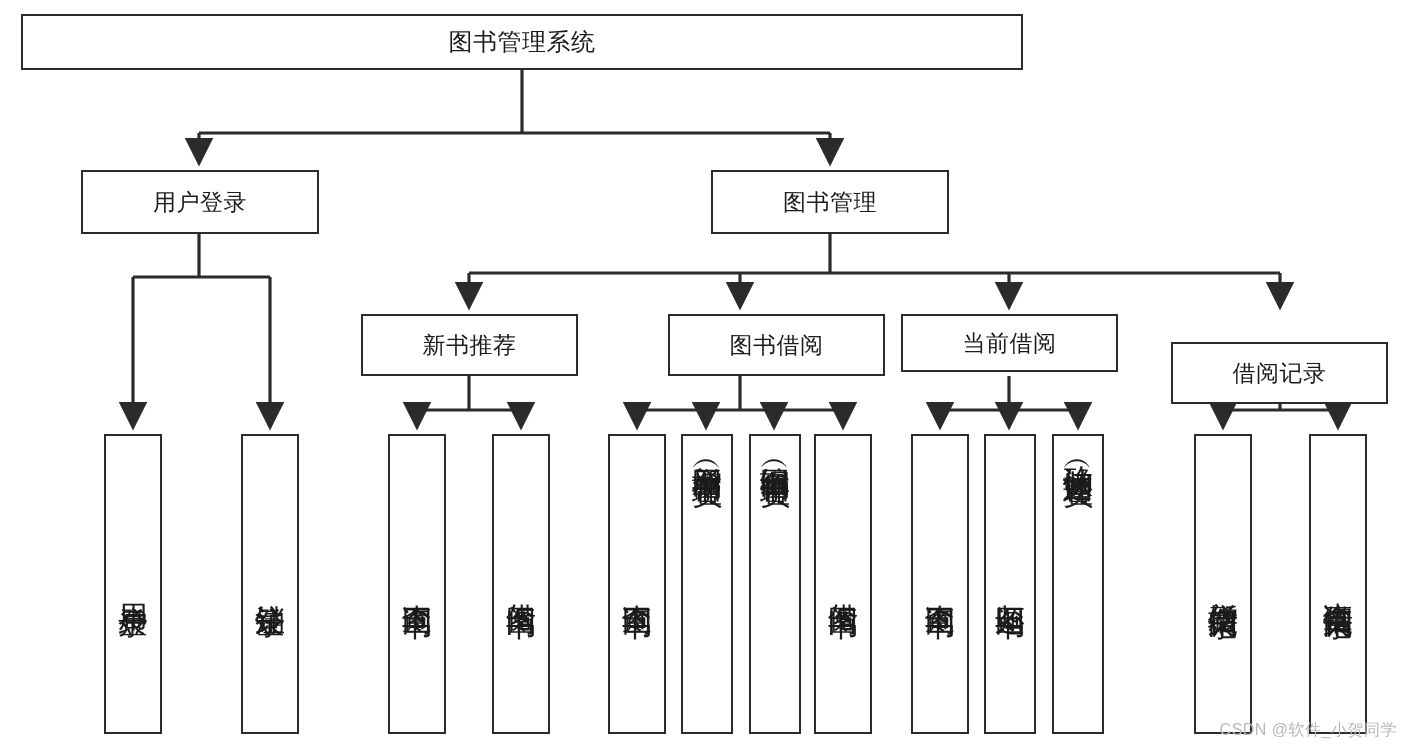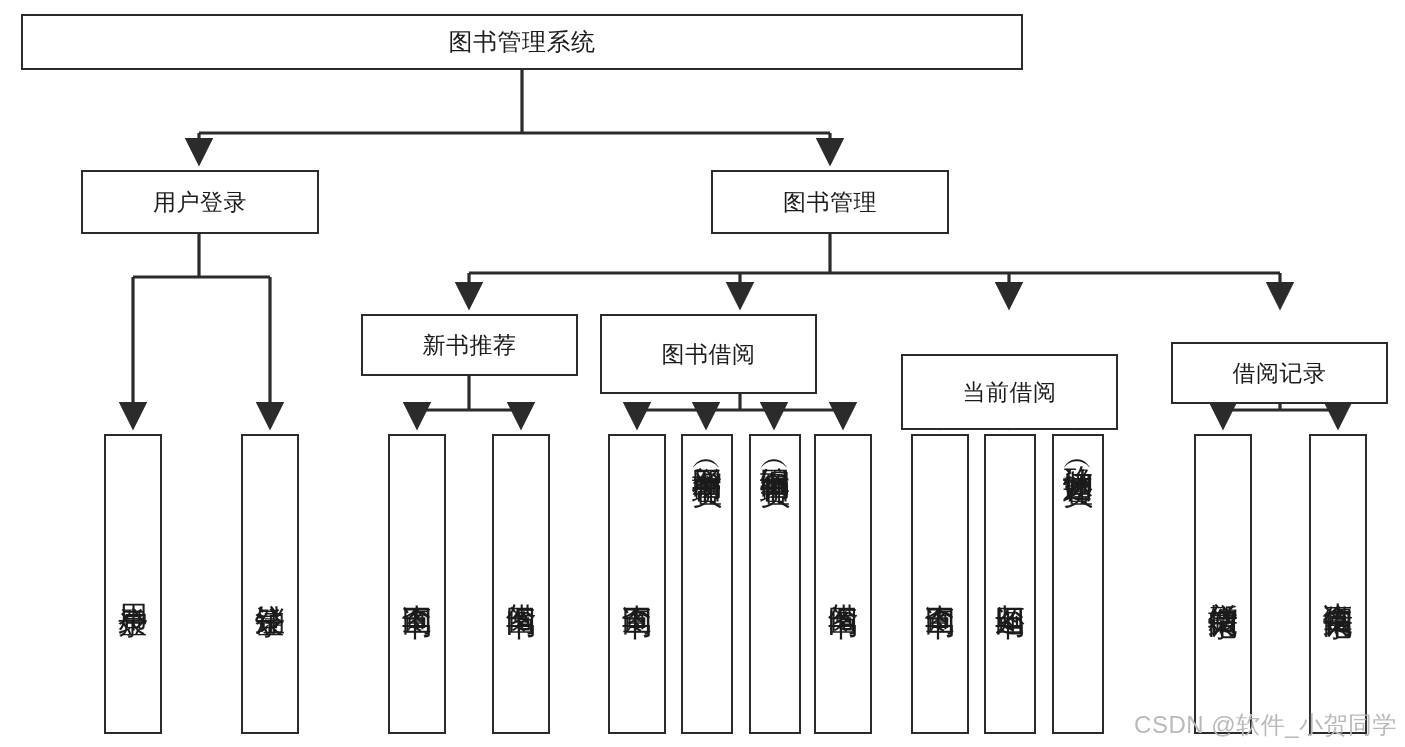--- a/index.html
+++ b/index.html
@@ -67,21 +67,21 @@
   
   .node.vert.short {
     align-items: center;
     padding-top: 0;
   }
   
   #watermark {
     position: absolute;
     right: 8px;
     bottom: 6px;
-    font-size: 24px;
+    font-size: 16px;
     color: #b9b9b9;
     white-space: nowrap;
     letter-spacing: 0.5px;
   }
 </style>
 </head>
 <body>
 
 <div id="canvas">
 
@@ -144,25 +144,25 @@
   </div>
 
   <div class="node horiz" style="left:361px; top:314px; width:217px; height:62px;">
     <span class="label">新书推荐</span>
   </div>
 
   <div class="node horiz" style="left:711px; top:170px; width:238px; height:64px;">
     <span class="label">图书管理</span>
   </div>
 
-  <div class="node horiz" style="left:600px; top:314px; width:217px; height:80px;">
+  <div class="node horiz" style="left:668px; top:314px; width:217px; height:62px;">
     <span class="label">图书借阅</span>
   </div>
 
-  <div class="node horiz" style="left:901px; top:314px; width:217px; height:76px;margin-top:40px;">
+  <div class="node horiz" style="left:901px; top:314px; width:217px; height:58px;">
     <span class="label">当前借阅</span>
   </div>
 
   <div class="node horiz" style="left:1171px; top:314px; width:217px; height:62px;margin-top:28px;">
     <span class="label">借阅记录</span>
   </div>
 
   <div class="node vert short" style="left:104px; top:434px; width:58px; height:300px;">
     <span class="label">用户登录</span>
   </div>

